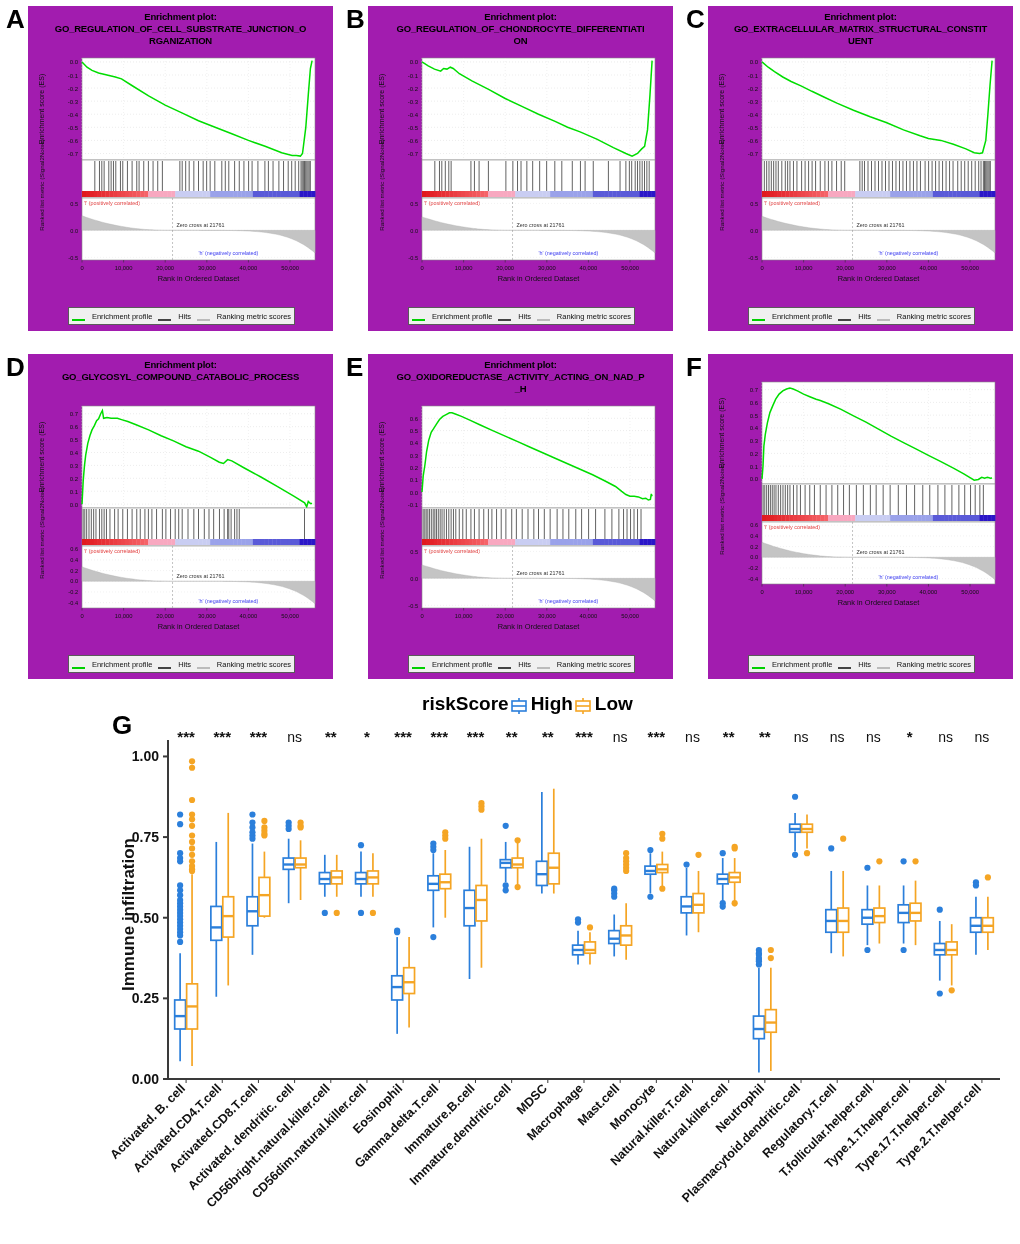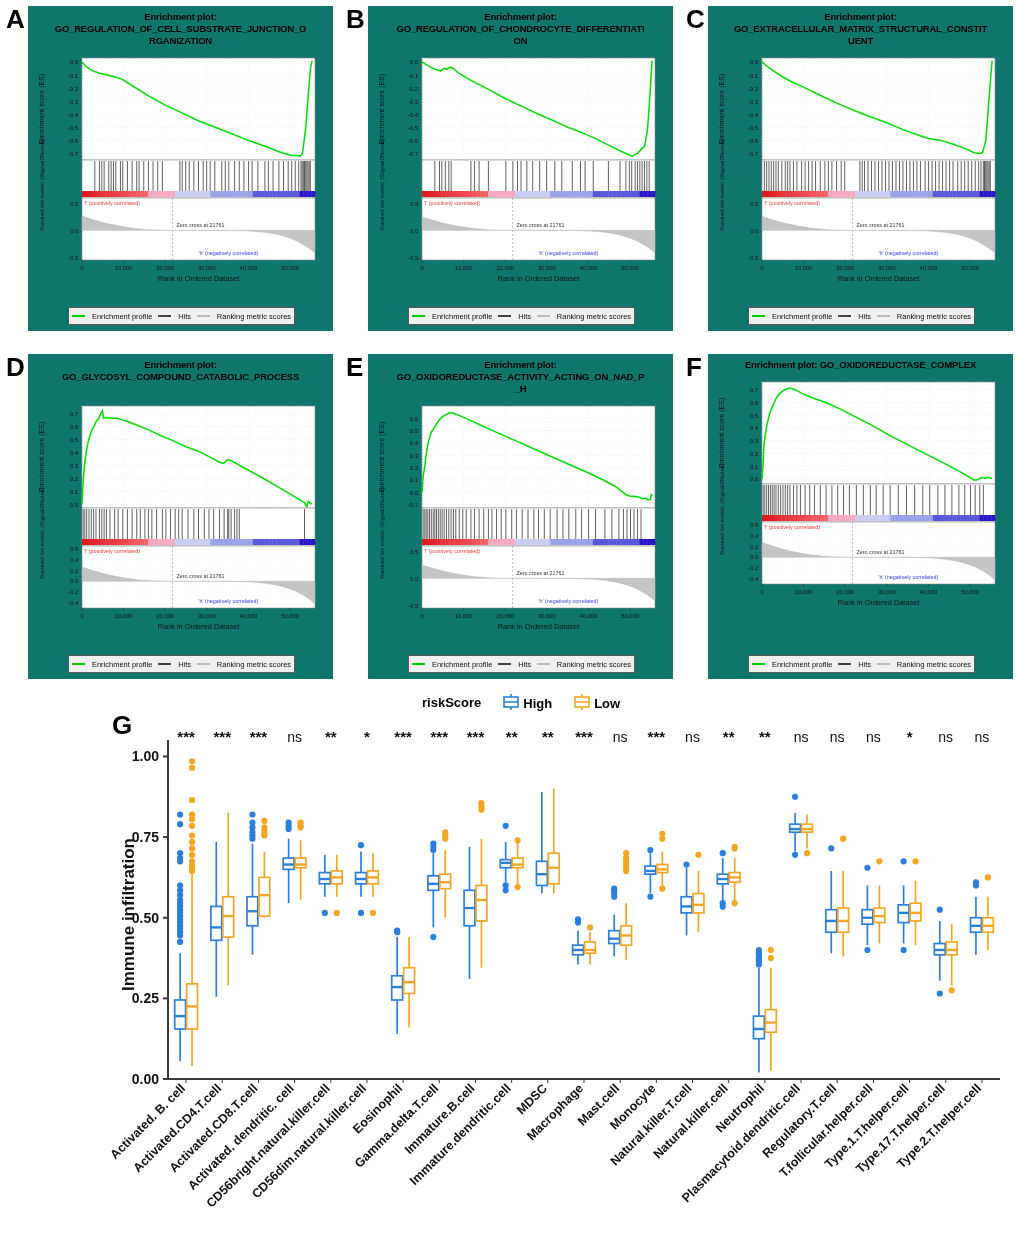--- a/index.html
+++ b/index.html
@@ -2,34 +2,34 @@
 <html><head>
 <meta charset="utf-8">
 <style>
   html,body{margin:0;padding:0;background:#fff;}
   body{width:1020px;height:1244px;font-family:"Liberation Sans",sans-serif;color:#000;position:relative;overflow:hidden;}
 
   
   .gsea-grid{position:absolute;left:0;top:0;width:1020px;height:690px;}
   .panel{position:absolute;width:340px;height:345px;}
   .panel-letter{position:absolute;left:6px;top:4px;font-size:26px;font-weight:bold;font-family:"Liberation Sans",sans-serif;letter-spacing:-1px;}
-  .gsea-card{position:absolute;left:28px;top:6px;width:305px;height:325px;background:#0f766e;border:0;box-sizing:border-box;}
+  .gsea-card{position:absolute;left:28px;top:6px;width:305px;height:325px;background:#a21caf;border:0;box-sizing:border-box;}
   .gsea-title{width:100%;text-align:center;font-size:9.5px;font-weight:bold;line-height:12px;padding-top:5px;letter-spacing:-0.2px;}
   .gsea-title .t1{display:block;}
 
   .gsea-svg{display:block;}
 
   .gsea-legend{position:absolute;left:40px;bottom:6px;width:225px;height:16px;border:1px solid #5a5a5a;background:#f0f0f0;display:flex;align-items:center;justify-content:space-around;font-size:7.5px;color:#111;}
-  .lg-item{display:flex;align-items:center;gap:7px;white-space:nowrap;}
+  .lg-item{display:flex;align-items:flex-end;gap:7px;white-space:nowrap;}
   .lg-swatch{display:inline-block;width:13px;height:2px;}
 
   
   .panelG{position:absolute;left:0;top:690px;width:1020px;height:554px;}
   .g-letter{position:absolute;left:112px;top:20px;font-size:26px;font-weight:bold;}
-  .g-legend{position:absolute;left:422px;top:3px;display:flex;align-items:center;gap:20px;font-size:13px;font-weight:bold;}
+  .g-legend{position:absolute;left:422px;top:3px;display:flex;align-items:center;gap:0;font-size:19px;font-weight:bold;}
   .g-legend .lbl{font-weight:bold;}
   .g-legend .grp{display:flex;align-items:flex-end;gap:2px;}
 </style>
 </head>
 <body>
 
 <div class="gsea-grid" id="gseaGrid">
     <div class="panel" style="left: 0px; top: 0px;">
       <div class="panel-letter">A</div>
       <div class="gsea-card">
@@ -979,23 +979,20 @@
           <span class="lg-item">
             <span class="lg-swatch" style="background: rgb(187, 187, 187);"></span>
             <span>Ranking metric scores</span>
           </span>
         </div>
       </div>
     </div>
     <div class="panel" style="left: 680px; top: 348px;">
       <div class="panel-letter">F</div>
       <div class="gsea-card">
-        <div class="gsea-title">
-          <span class="t1">Enrichment plot: GO_OXIDOREDUCTASE_COMPLEX</span>
-        </div>
         <svg width="300" height="258" class="gsea-svg" style="position: absolute; left: 2px; top: 22px;">
           <rect x="52" y="6" width="233" height="102" fill="#fff" stroke="#888" stroke-width="0.6"></rect>
           <line x1="52" y1="13.650000000000006" x2="285" y2="13.650000000000006" stroke="#d8d8d8" stroke-width="0.5" stroke-dasharray="1,2"></line>
           <text x="48" y="16.150000000000006" text-anchor="end" font-size="6" font-family="&quot;Liberation Sans&quot;,sans-serif" fill="#111">0.7</text>
           <line x1="52" y1="26.400000000000006" x2="285" y2="26.400000000000006" stroke="#d8d8d8" stroke-width="0.5" stroke-dasharray="1,2"></line>
           <text x="48" y="28.900000000000006" text-anchor="end" font-size="6" font-family="&quot;Liberation Sans&quot;,sans-serif" fill="#111">0.6</text>
           <line x1="52" y1="39.14999999999999" x2="285" y2="39.14999999999999" stroke="#d8d8d8" stroke-width="0.5" stroke-dasharray="1,2"></line>
           <text x="48" y="41.64999999999999" text-anchor="end" font-size="6" font-family="&quot;Liberation Sans&quot;,sans-serif" fill="#111">0.5</text>
           <line x1="52" y1="51.900000000000006" x2="285" y2="51.900000000000006" stroke="#d8d8d8" stroke-width="0.5" stroke-dasharray="1,2"></line>
           <text x="48" y="54.400000000000006" text-anchor="end" font-size="6" font-family="&quot;Liberation Sans&quot;,sans-serif" fill="#111">0.4</text>

